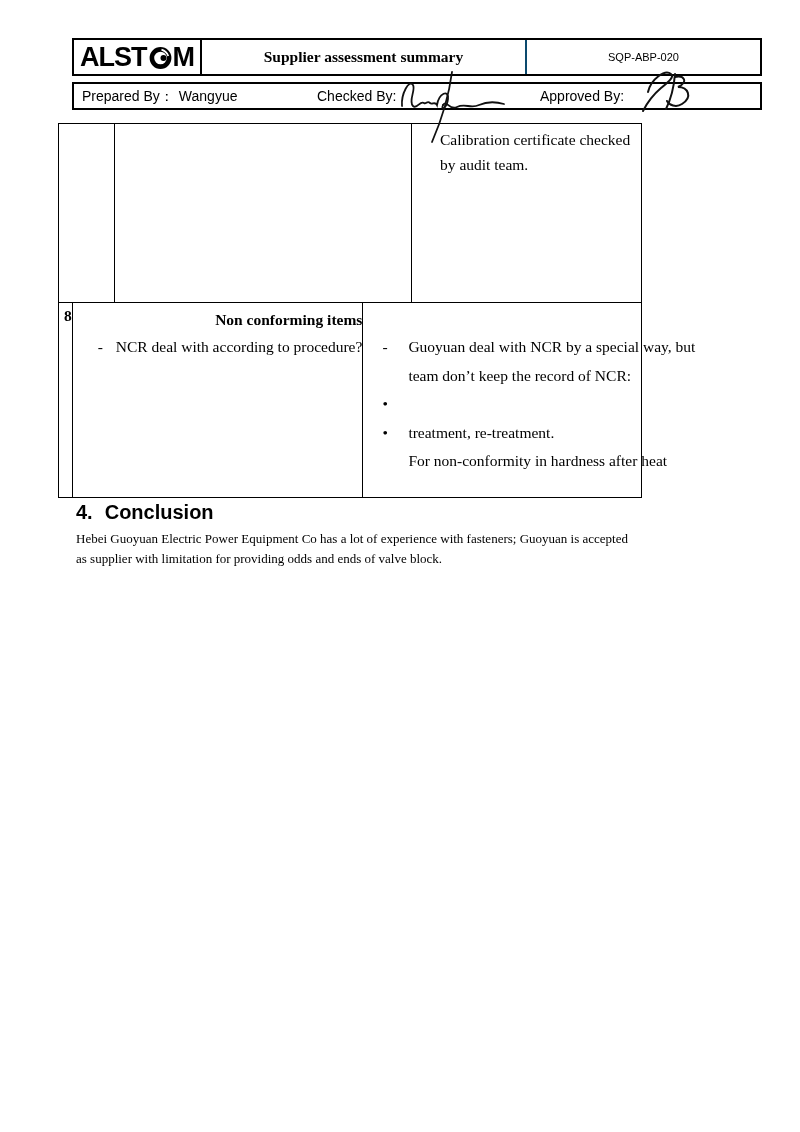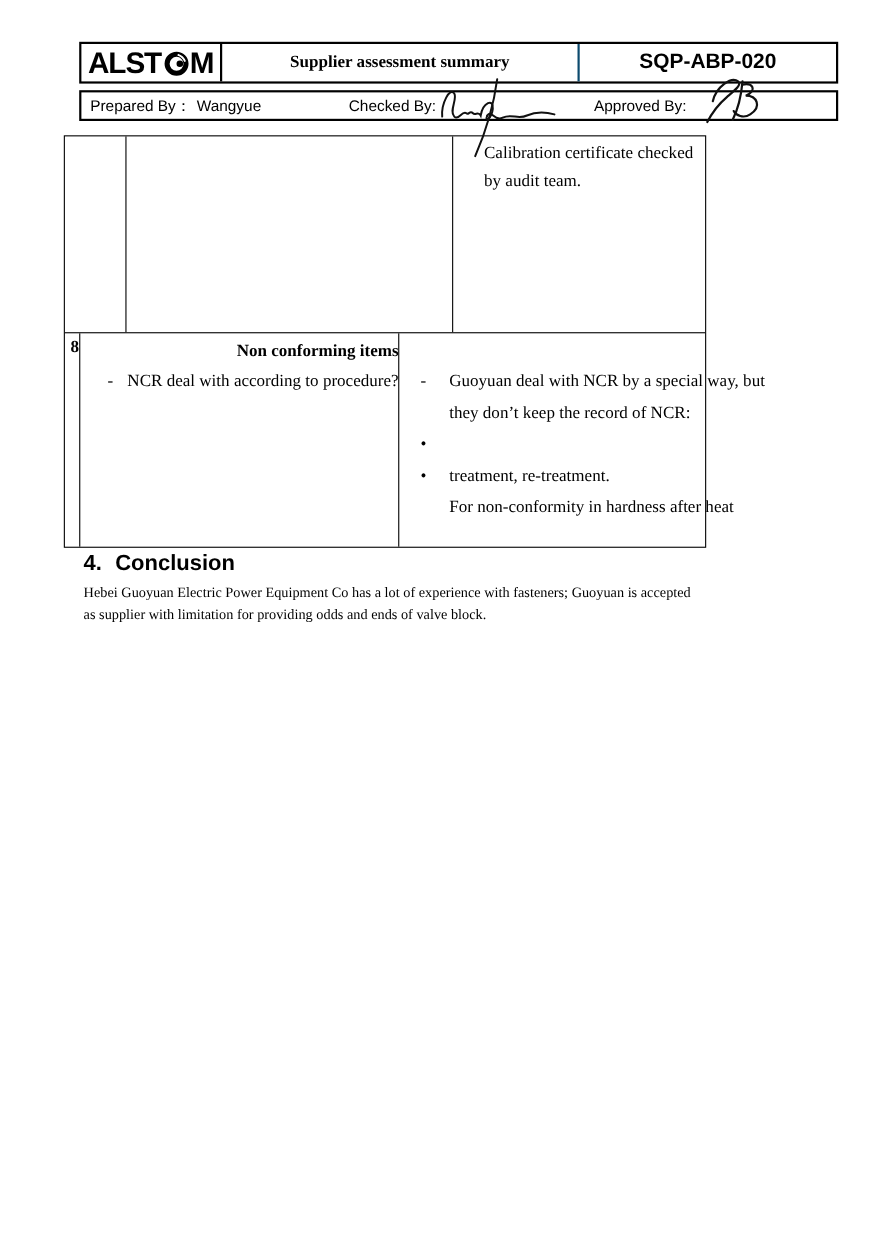--- a/index.html
+++ b/index.html
@@ -28,21 +28,21 @@
     font-weight:bold; font-size:27px; letter-spacing:-1px;
     line-height:1;
   }
   .logo svg { margin:0 0px 0 1px; display:block; }
   .title-text {
     font-family:"Liberation Serif", serif;
     font-weight:bold; font-size:15.5px;
   }
   .code-text {
     font-family:"Liberation Sans", sans-serif;
-    font-weight:bold; font-size:19px; letter-spacing:0px;
+    font-weight:normal; font-size:11px; letter-spacing:0px;
   }
   .hbox2 {
     position:absolute; left:72px; top:82px; width:690px; height:28px;
     border:2px solid #000;
     font-family:"Liberation Sans", sans-serif; font-size:14px;
   }
   .hbox2 .fld { position:absolute; top:0; height:24px; line-height:24px; white-space:nowrap; }
   .fld-prepared { left:8px; }
   .fld-checked  { left:243px; }
   .fld-approved { left:466px; }
@@ -145,21 +145,21 @@
         <div class="question">
           <span class="marker">-</span>
           <span>NCR deal with according to procedure?</span>
         </div>
       </div>
       <div class="tc tc3">
         <div class="finding">
           <span class="marker">-</span>
           <span class="ftext">
             <span class="fline">Guoyuan deal with NCR by a special way, but</span>
-            <span class="fline">they don’t keep the record of NCR:</span>
+            <span class="fline">team don’t keep the record of NCR:</span>
           </span>
         </div>
         <div class="finding">
           <span class="marker">•</span>
         </div>
         <div class="finding">
           <span class="marker">•</span>
           <span class="ftext">
             <span class="fline">treatment, re-treatment.</span>
             <span class="fline">For non-conformity in hardness after heat</span>

